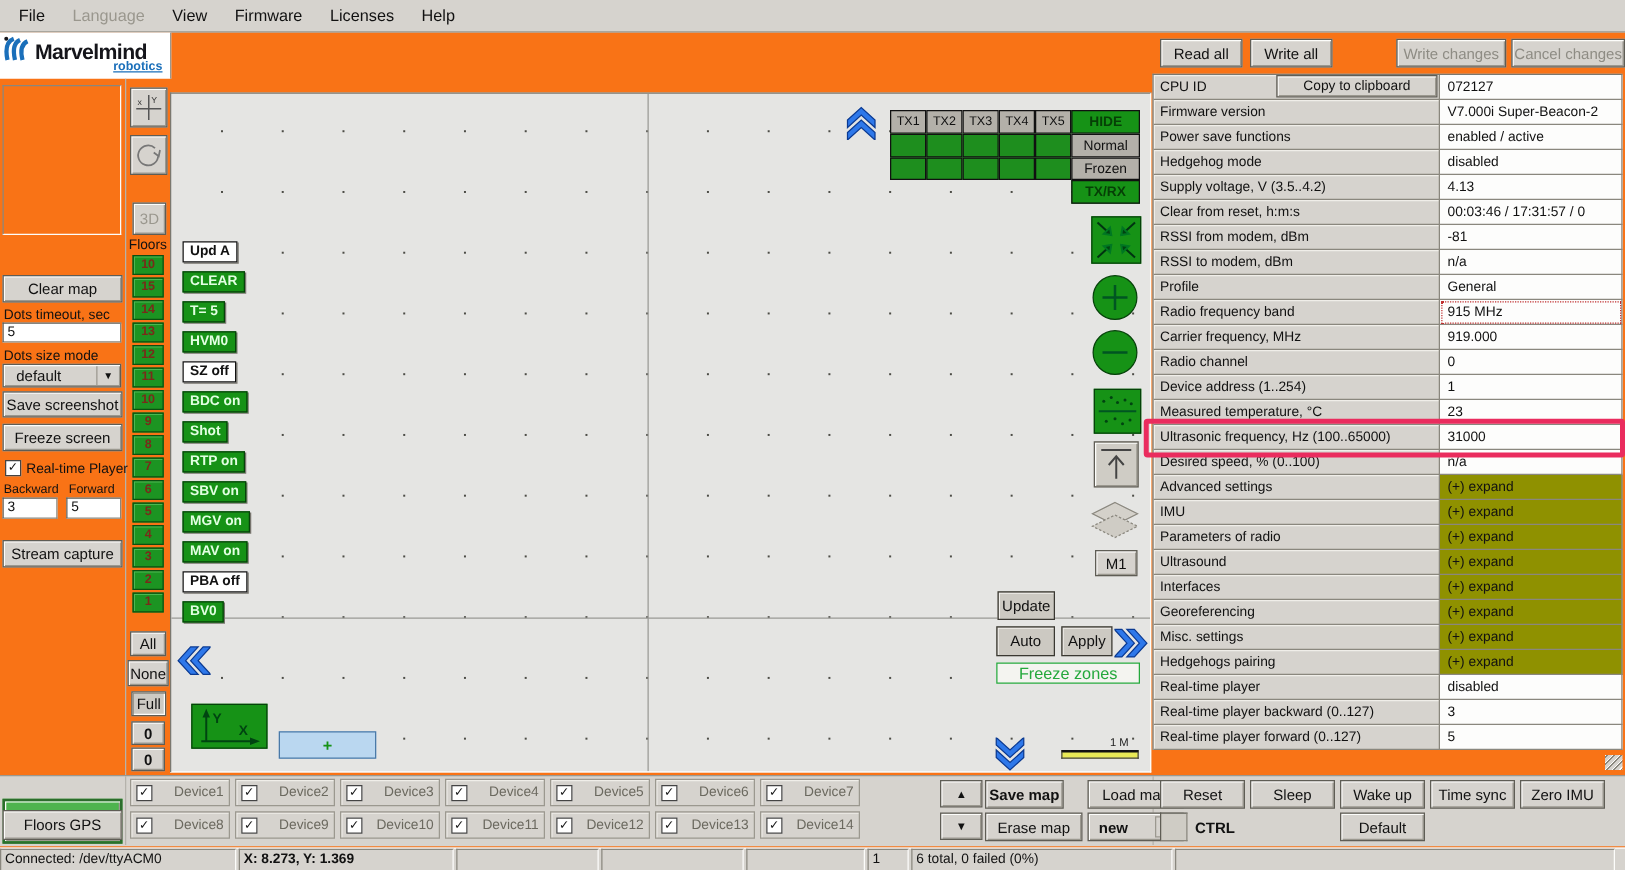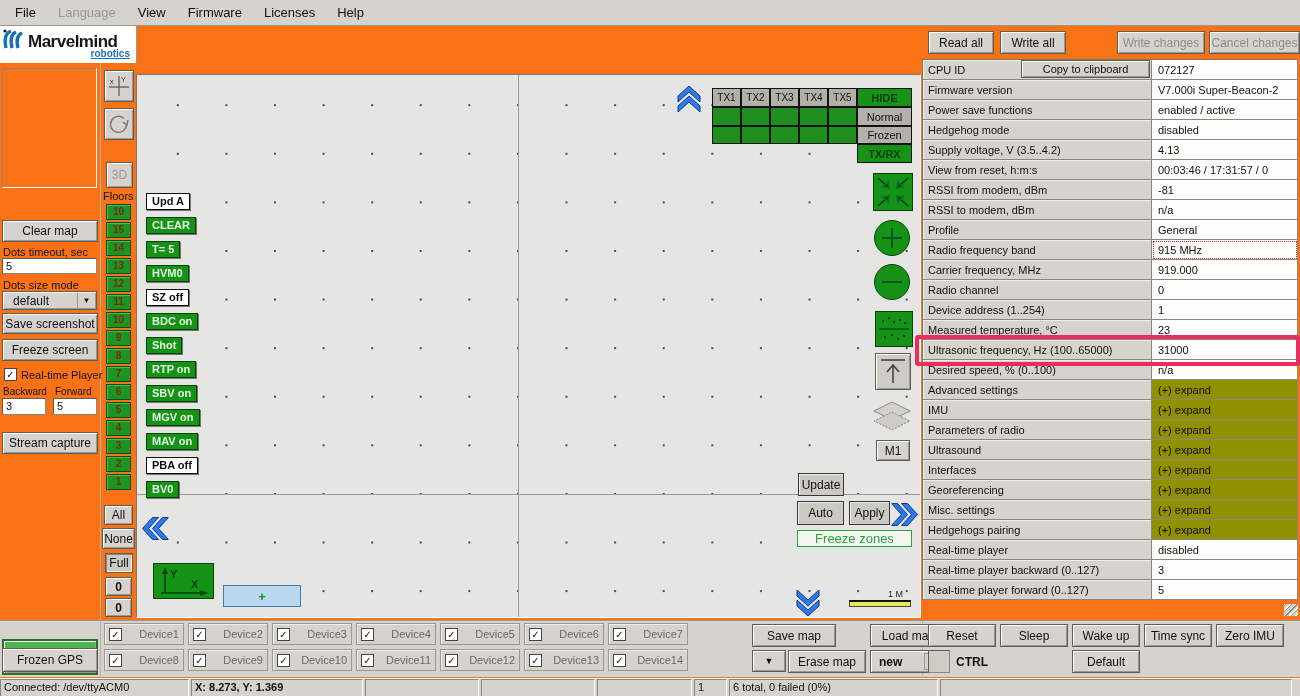--- a/index.html
+++ b/index.html
@@ -402,21 +402,21 @@
           <div class="pvalue">disabled</div>
         </div>
         <div class="prow">
           <div class="plabel">
             <span>Supply voltage, V (3.5..4.2)</span>
           </div>
           <div class="pvalue">4.13</div>
         </div>
         <div class="prow">
           <div class="plabel">
-            <span>View from reset, h:m:s</span>
+            <span>Clear from reset, h:m:s</span>
           </div>
           <div class="pvalue">00:03:46 / 17:31:57 / 0</div>
         </div>
         <div class="prow">
           <div class="plabel">
             <span>RSSI from modem, dBm</span>
           </div>
           <div class="pvalue">-81</div>
         </div>
         <div class="prow">
@@ -542,26 +542,26 @@
       </div>
   </div>
   <div id="red-box"></div>
   <div id="grip"></div>
 
   <div id="bottombar"></div>
   <div class="bsep" style="left:100px;"></div>
   <div class="bsep" style="left:922px;"></div>
 
   <div class="btn" style="left:2px;top:622px;width:96px;height:36px;background:#4eb44e;border:2px solid #2c6e2c;font-weight:bold;margin-top:17px;">Beacon1</div>
-  <div class="btn" style="left:2px;top:648px;width:96px;height:24px;">Frozen GPS</div>
+  <div class="btn" style="left:2px;top:648px;width:96px;height:24px;">Floors GPS</div>
 
   <div class="btn" style="left:752px;top:624px;width:34px;height:22px;font-size:9px;">▲</div>
   <div class="btn" style="left:752px;top:650px;width:34px;height:22px;font-size:9px;">▼</div>
 
-  <div class="btn" style="left:752px;top:624px;width:84px;height:23px;">Save map</div>
+  <div class="btn" style="left:788px;top:624px;width:63px;height:23px;font-weight:bold;">Save map</div>
   <div class="btn" style="left:870px;top:624px;width:77px;height:23px;">Load map</div>
   <div class="btn" style="left:788px;top:650px;width:78px;height:23px;">Erase map</div>
   <div class="btn" style="left:870px;top:650px;width:77px;height:23px;justify-content:flex-start;padding-left:8px;font-weight:bold;">
     <span>new</span>
     <span style="position:absolute;right:2px;top:2px;bottom:2px;width:20px;border:1px solid #9b988f;background:#d6d3ce;display:flex;align-items:center;justify-content:center;font-size:8px;font-weight:normal;">▼</span>
   </div>
 
   <div class="btn" style="left:928px;top:624px;width:68px;height:23px;">Reset</div>
   <div class="btn" style="left:1000px;top:624px;width:68px;height:23px;">Sleep</div>
   <div class="btn" style="left:1072px;top:624px;width:68px;height:23px;">Wake up</div>

